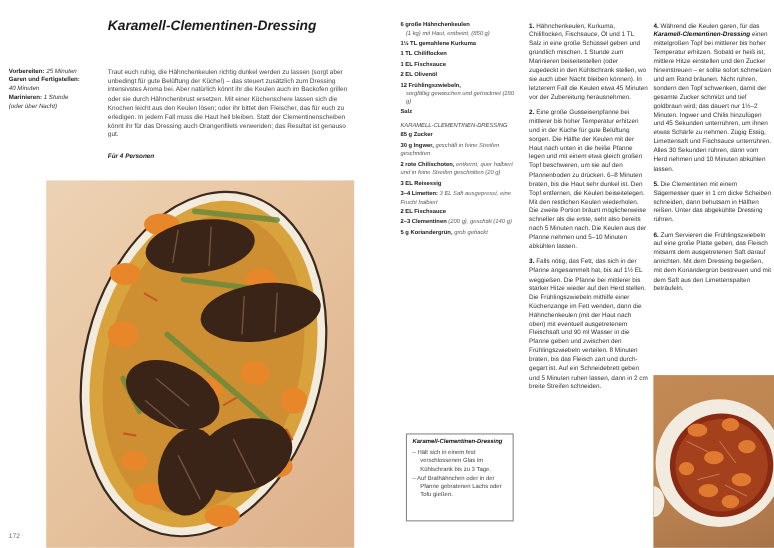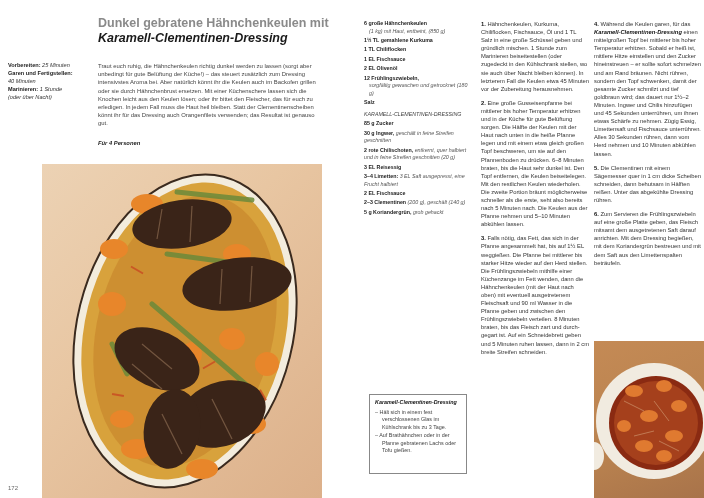--- a/index.html
+++ b/index.html
@@ -34,21 +34,20 @@
   .tipbox { left:369px; top:394px; width:98px; height:80px; border:1px solid #888; padding:4px 5px;
             box-sizing:border-box; font-size:5.4px; line-height:7.7px; color:#444; }
   .tipbox .th { font-weight:bold; font-style:italic; color:#111; }
   .tipbox ul { margin:2px 0 0 0; padding:0; list-style:none; }
   .tipbox li { padding-left:7px; text-indent:-7px; }
 </style>
 </head>
 <body>
 
 <div class="abs title">
-  <span class="t1">Dunkel gebratene Hähnchenkeulen mit</span>
   <span class="t2">Karamell-Clementinen-Dressing</span>
 </div>
 
 <div class="abs meta">
   <b>Vorbereiten:</b>
   <i>25 Minuten</i><br>
   <b>Garen und Fertigstellen:</b><br>
   <i>40 Minuten</i><br>
   <b>Marinieren:</b>
   <i>1 Stunde</i><br>

